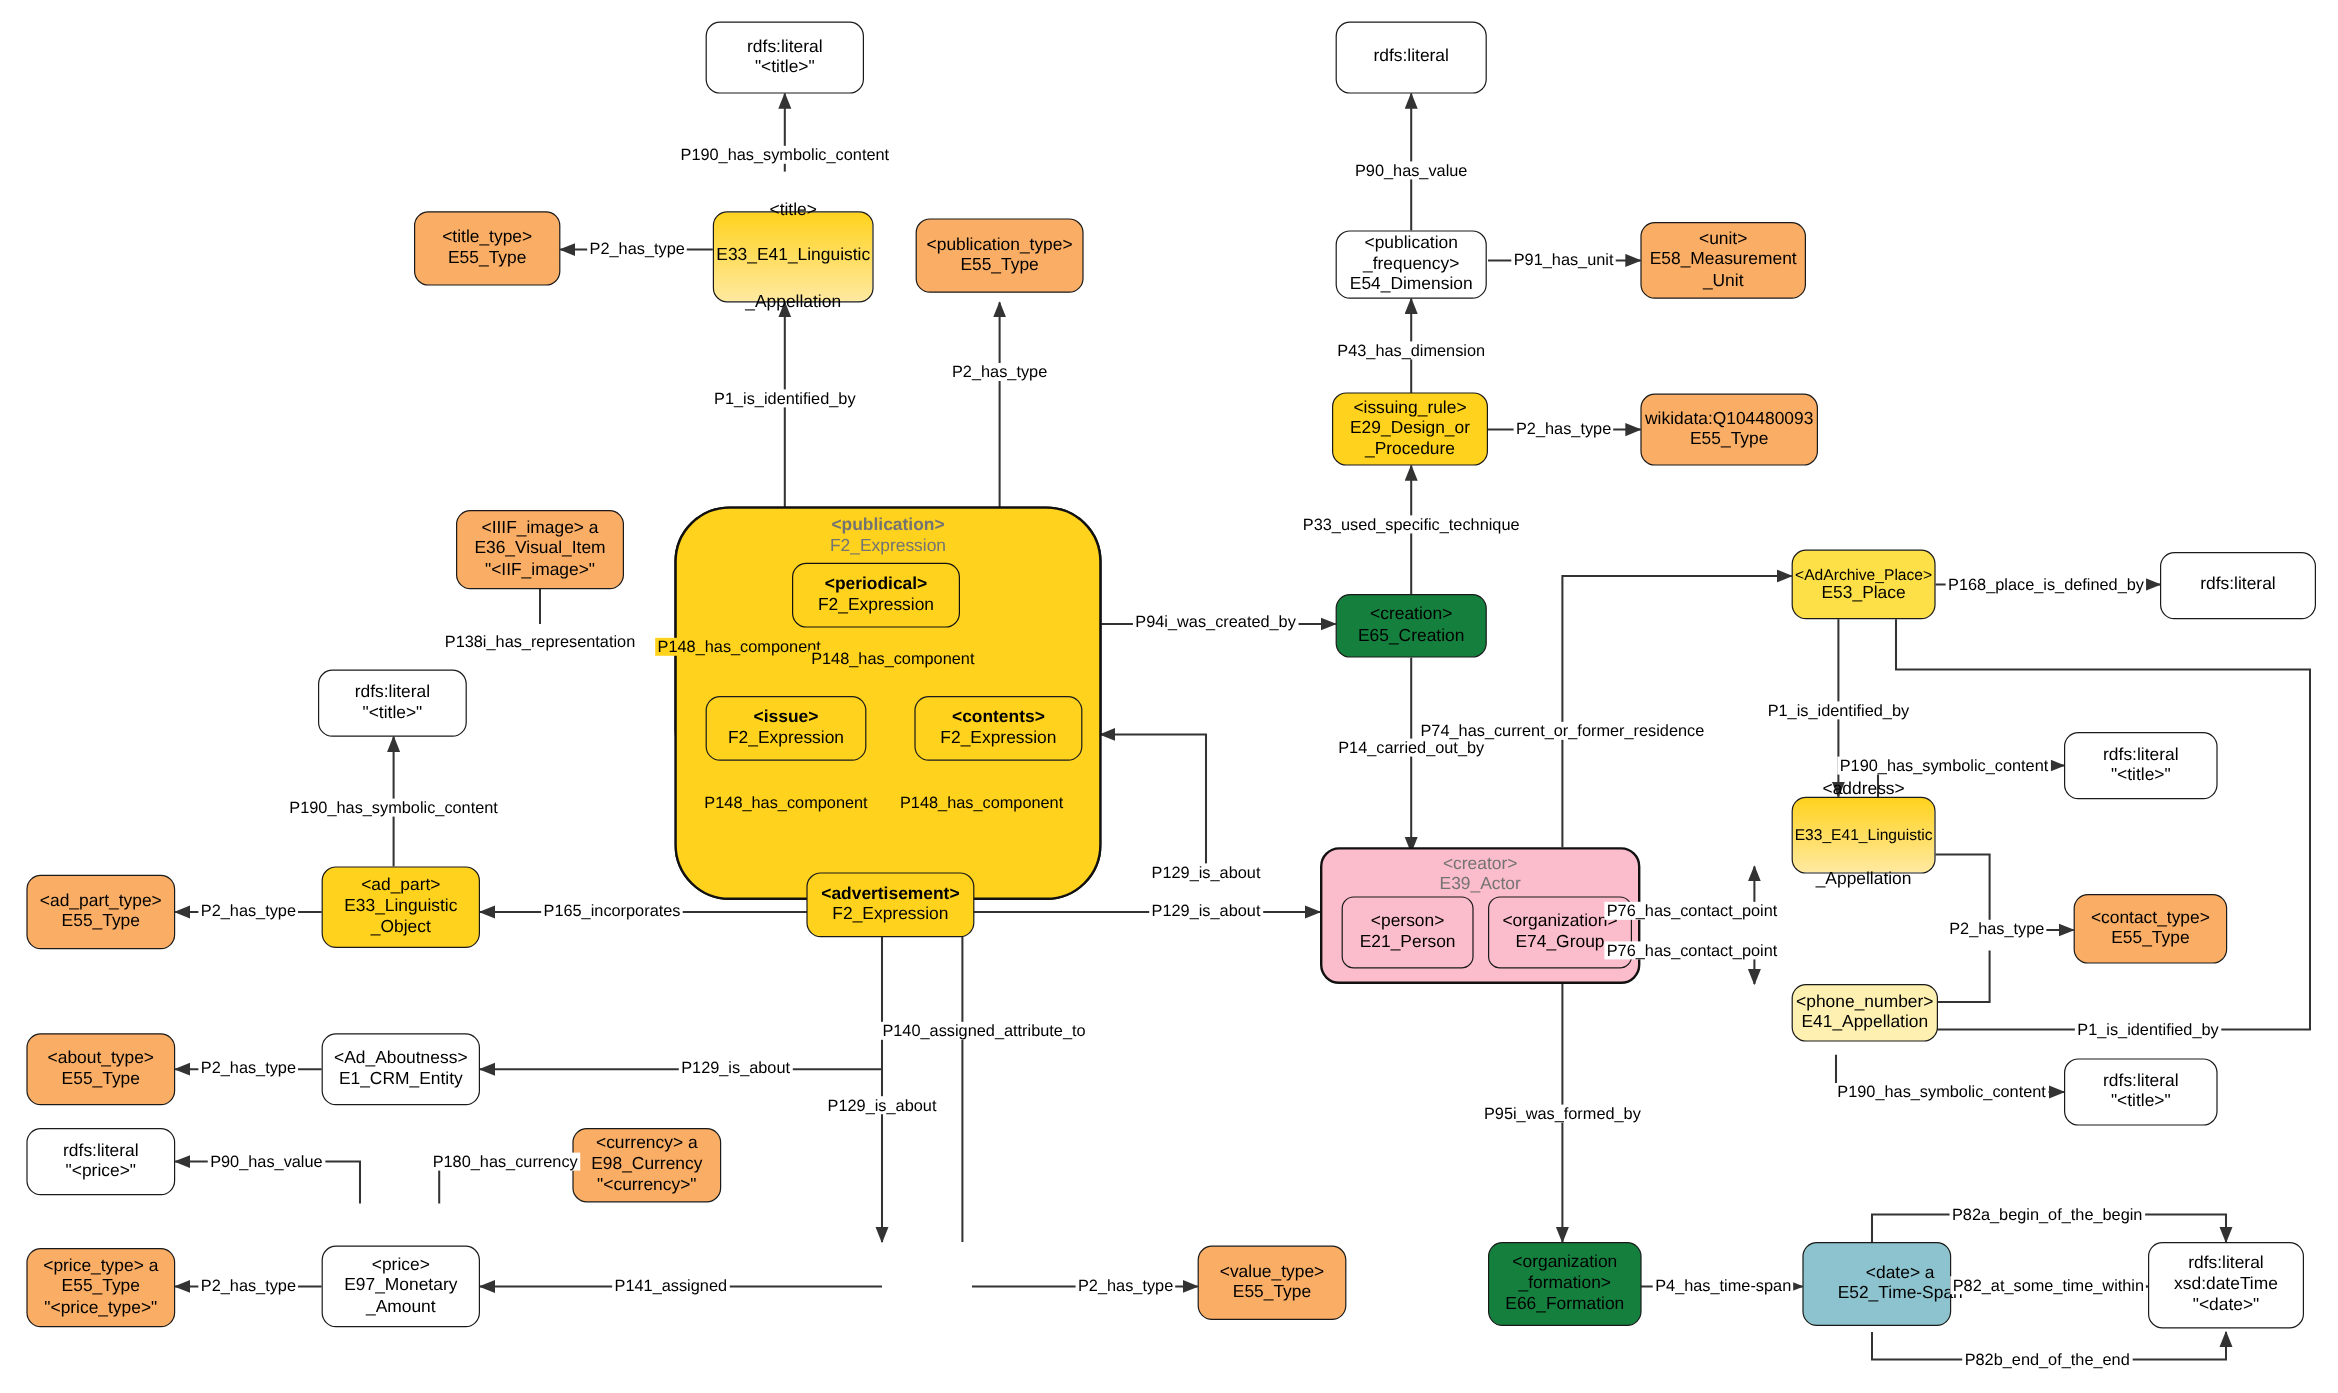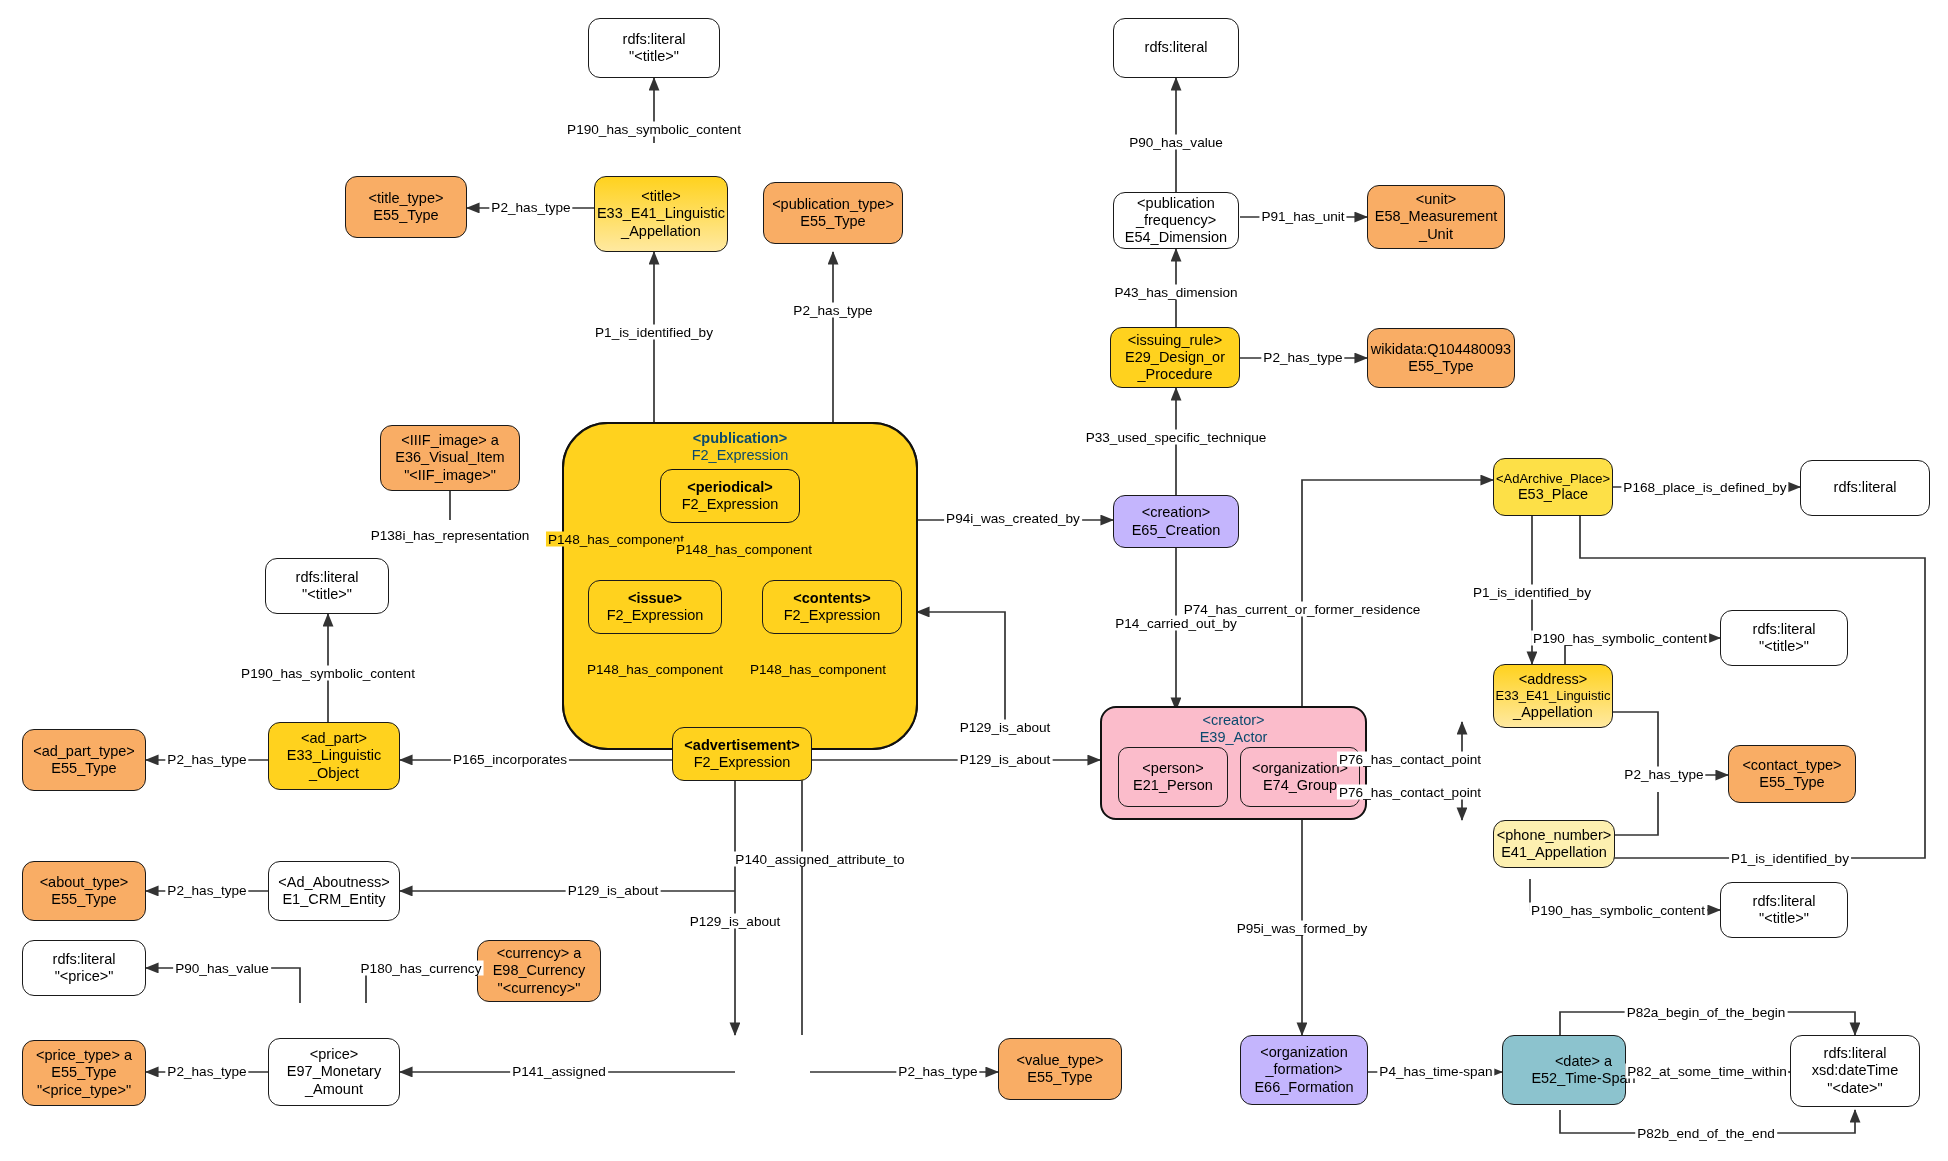--- a/index.html
+++ b/index.html
@@ -26,38 +26,38 @@
     color:#000;
     padding:2px 4px;
     z-index:5;
   }
   .node .ln{display:block;white-space:nowrap;}
   .node .b{font-weight:bold;}
   
   .n-white{background:#ffffff;}
   .n-orange{background:#f9ad65;}
   .n-yellow{background:#ffd21e;}
-  .n-yellowgrad{background:linear-gradient(180deg,#ffd21e 0%,#ffe9a0 100%);}
+  .n-yellowgrad{background:linear-gradient(180deg,#ffd21e 0%,#ffe9a0 100%);gap:21px;}
   .n-yellowpale{background:#fdf0b0;}
-  .n-blue{background:#c4b5fd;}
+  .n-blue{background:#15803d;}
   .n-teal{background:#8cc3ce;}
   .n-pink{background:#fbbccb;}
   .n-green{background:#fde047;}
   .grp{
     position:absolute;
     box-sizing:border-box;
     border:2.2px solid #111;
     background:#ffd21e;
     z-index:2;
   }
   .grp.r-big{border-radius:46px;}
   .grp.r-med{border-radius:18px;}
   .grp-title{
     position:absolute;left:0;right:0;top:8px;
-    text-align:center;font-size:14.5px;line-height:1.19;color:#0c4a6e;
+    text-align:center;font-size:14.5px;line-height:1.19;color:#737373;
   }
   .grp-title .b{font-weight:bold;display:block;}
   .edge-label{
     position:absolute;
     font-size:13.6px;
     color:#000;
     background:transparent;
     white-space:nowrap;
     z-index:8;
     transform:translate(-50%,-50%);

